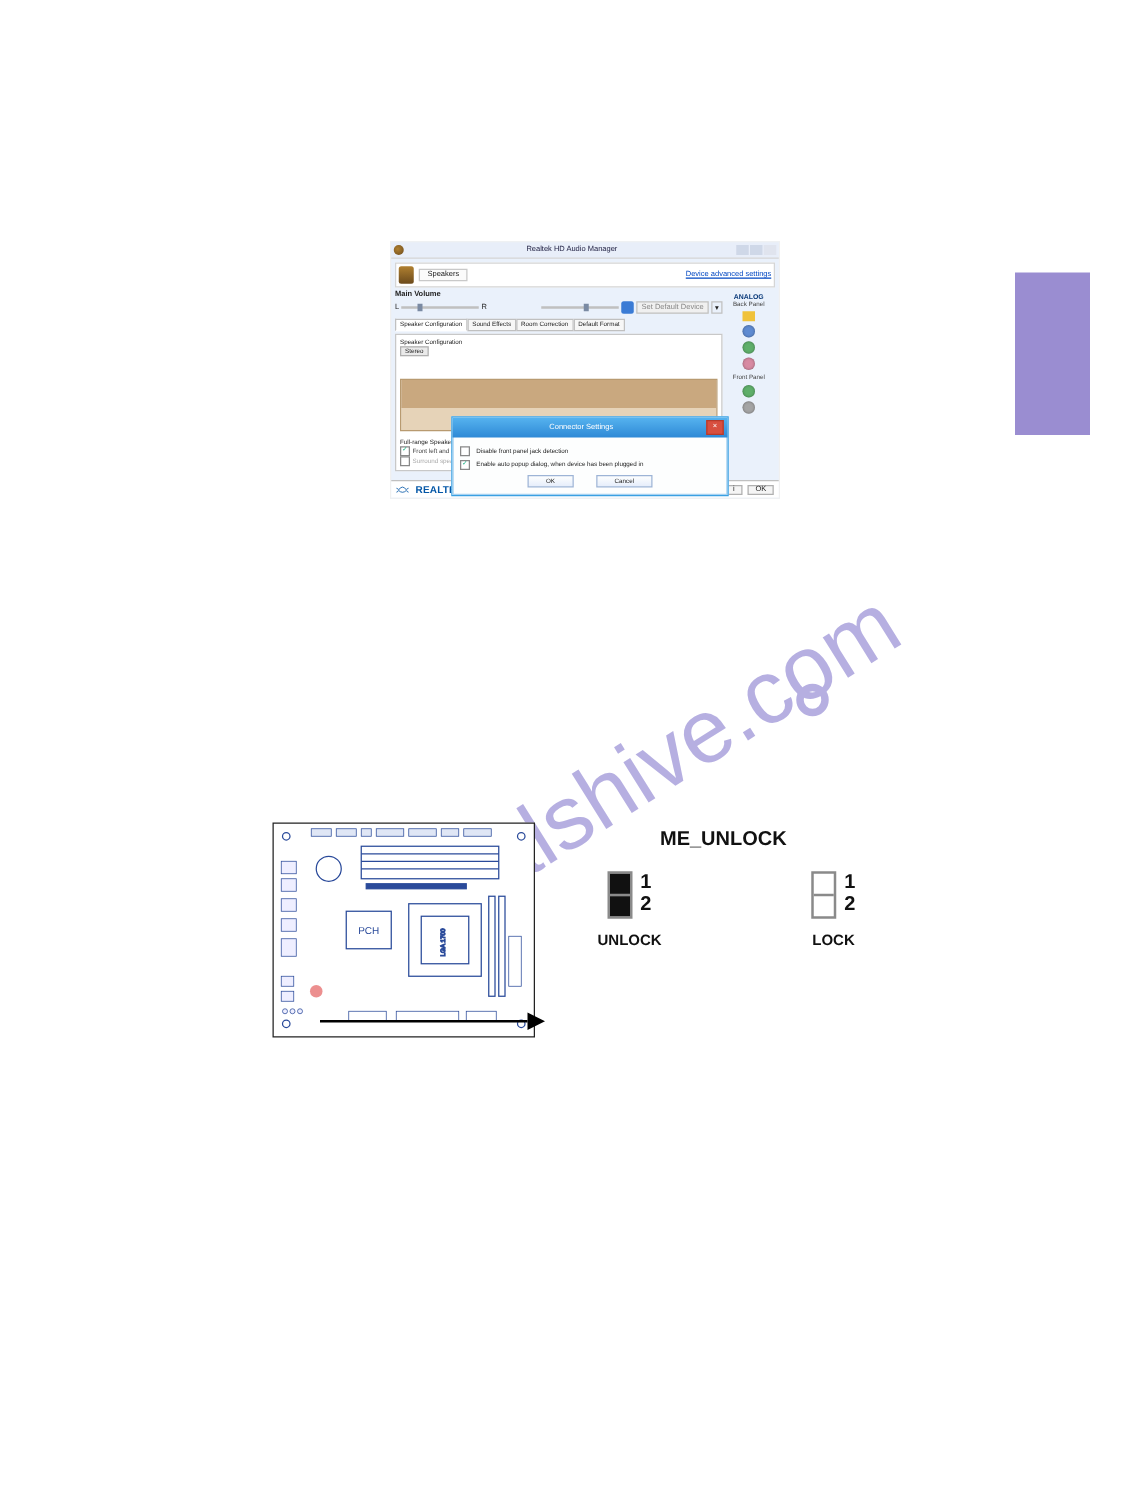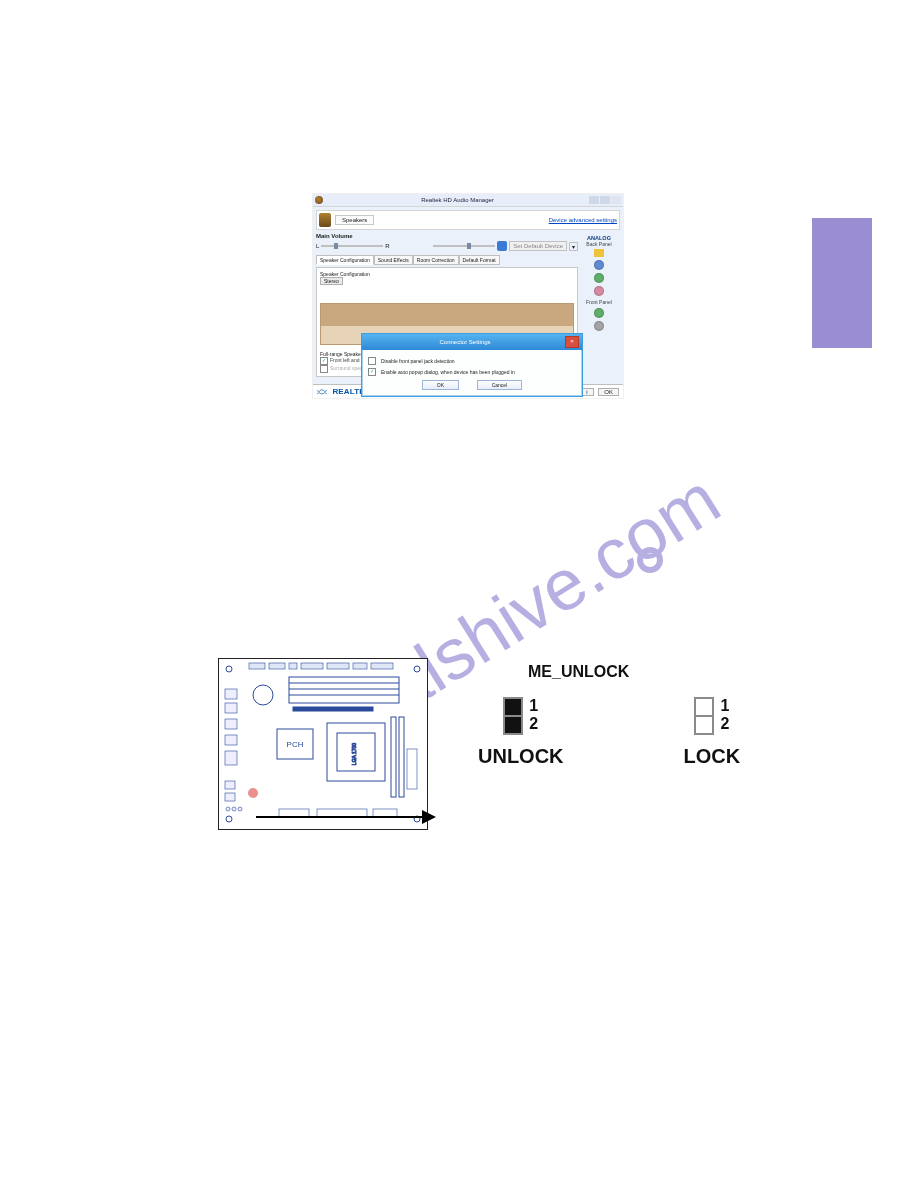--- a/index.html
+++ b/index.html
@@ -193,21 +193,21 @@
     font-size: 16px; font-weight: bold; color: #111;
     font-family: Arial, Helvetica, sans-serif;
   }
   .jumpers { display: flex; gap: 120px; margin-top: 16px; align-items: flex-start; }
   .jumper { display: flex; align-items: flex-start; gap: 6px; }
   .jbox { width: 16px; border: 2px solid #8a8a8a; }
   .jcell { height: 16px; border-bottom: 2px solid #8a8a8a; }
   .jcell:last-child { border-bottom: none; }
   .jcell.filled { background: #111; }
   .jnums { line-height: 18px; font-size: 16px; }
-  .jcap { text-align: center; margin-top: 10px; font-size: 20px; }
+  .jcap { text-align: center; margin-top: 10px; font-size: 12px; }
   .col { display: flex; flex-direction: column; align-items: center; }
   
   .watermark {
     position: absolute;
     top: 440px; left: 160px;
     width: 640px; height: 500px;
     pointer-events: none;
     opacity: 0.55;
   }
   .watermark svg { width: 100%; height: 100%; }

